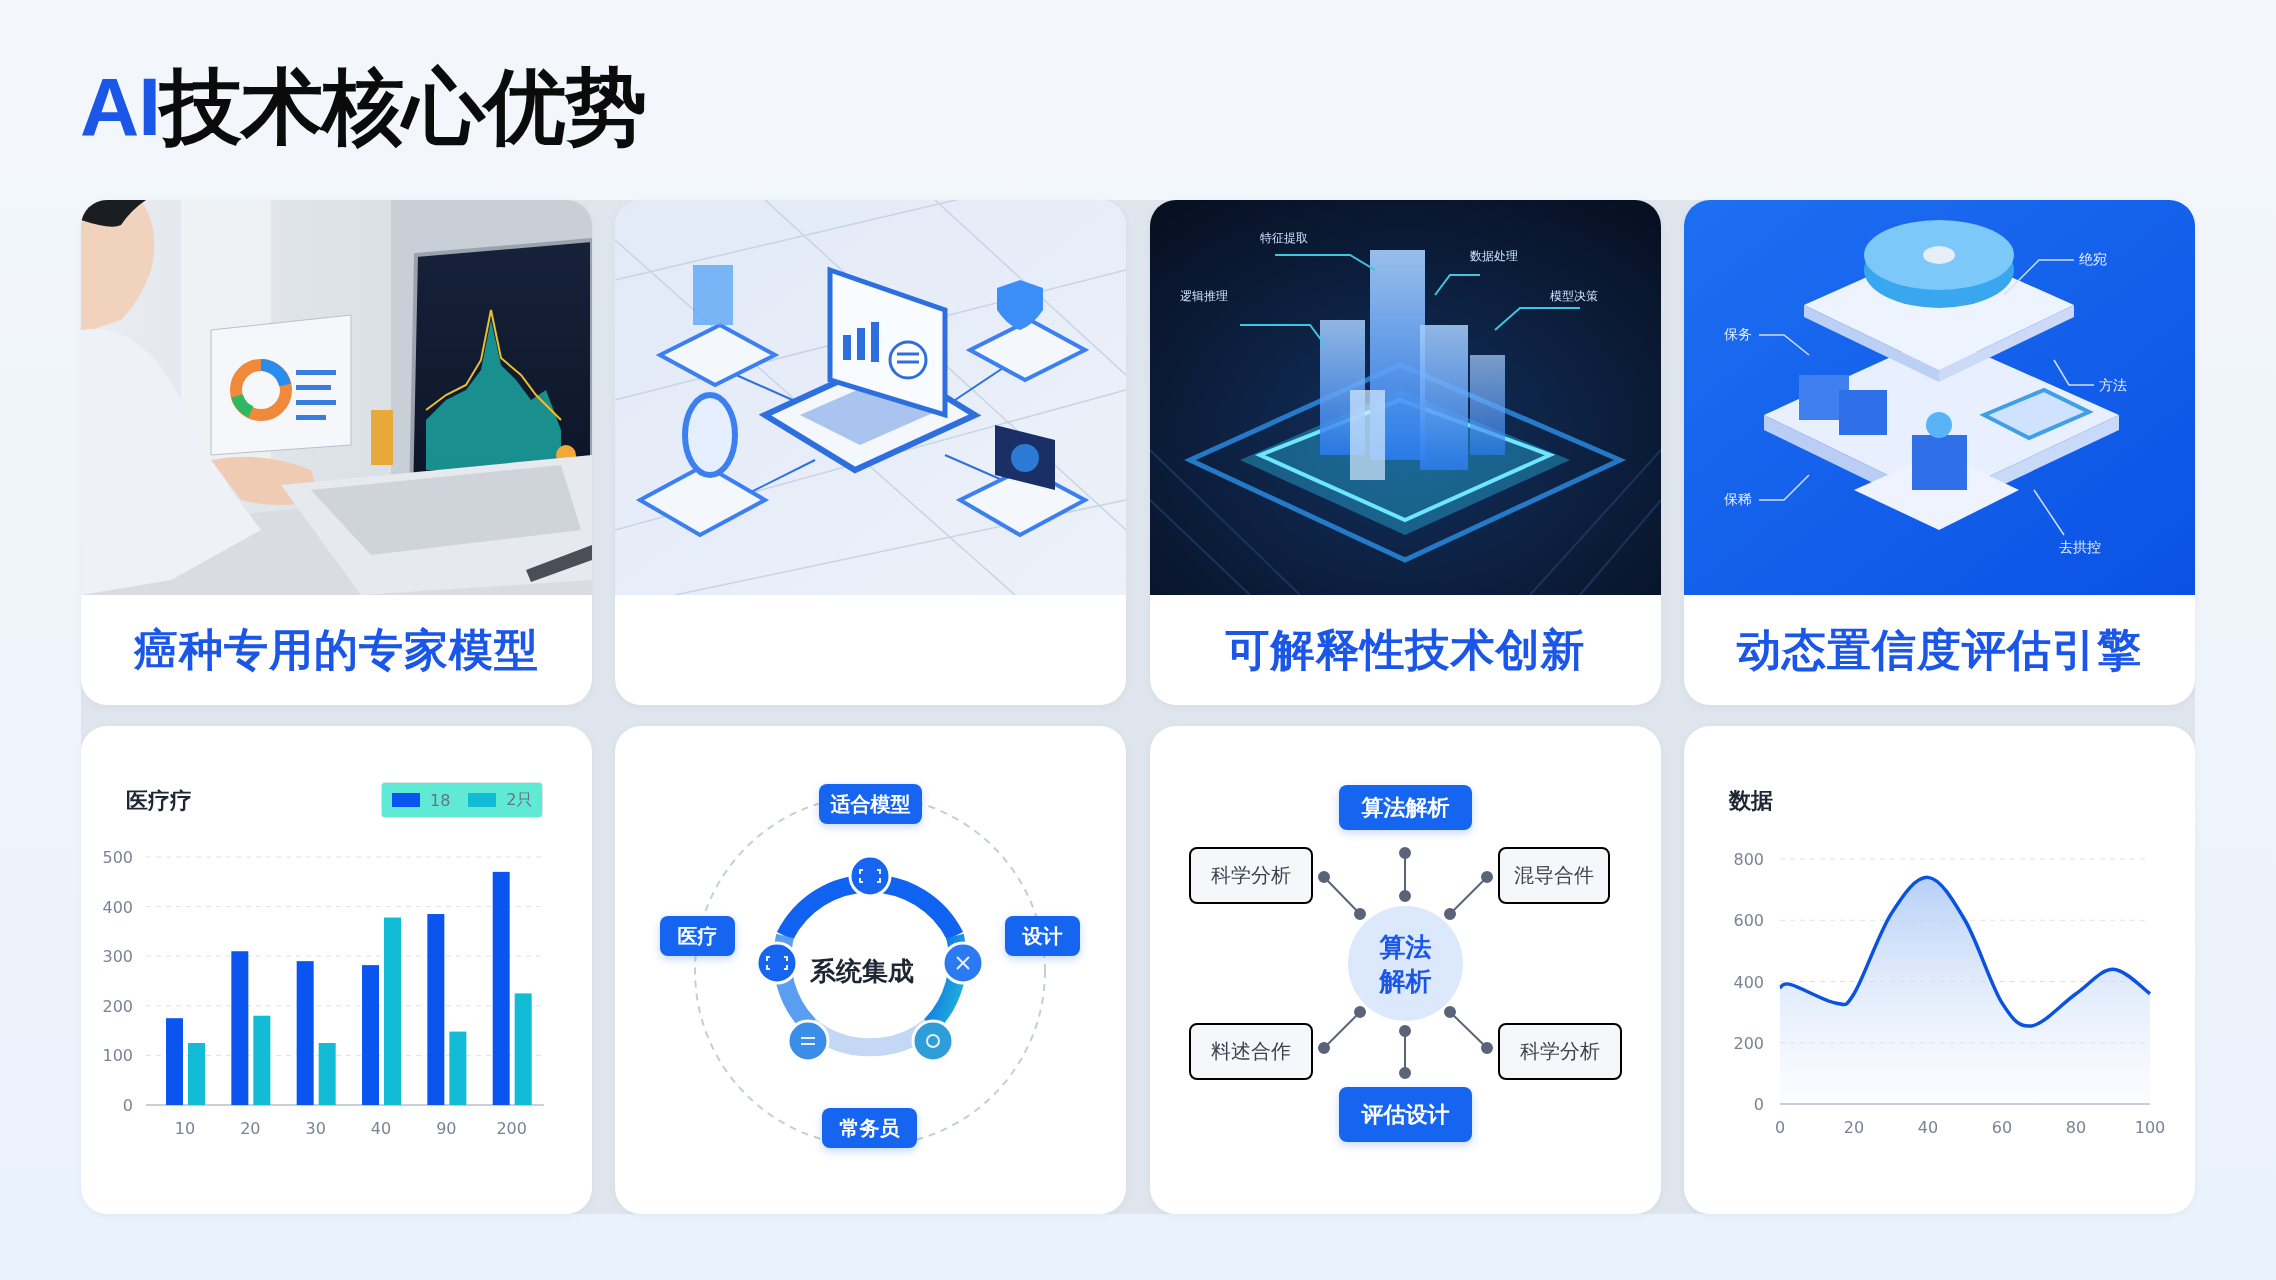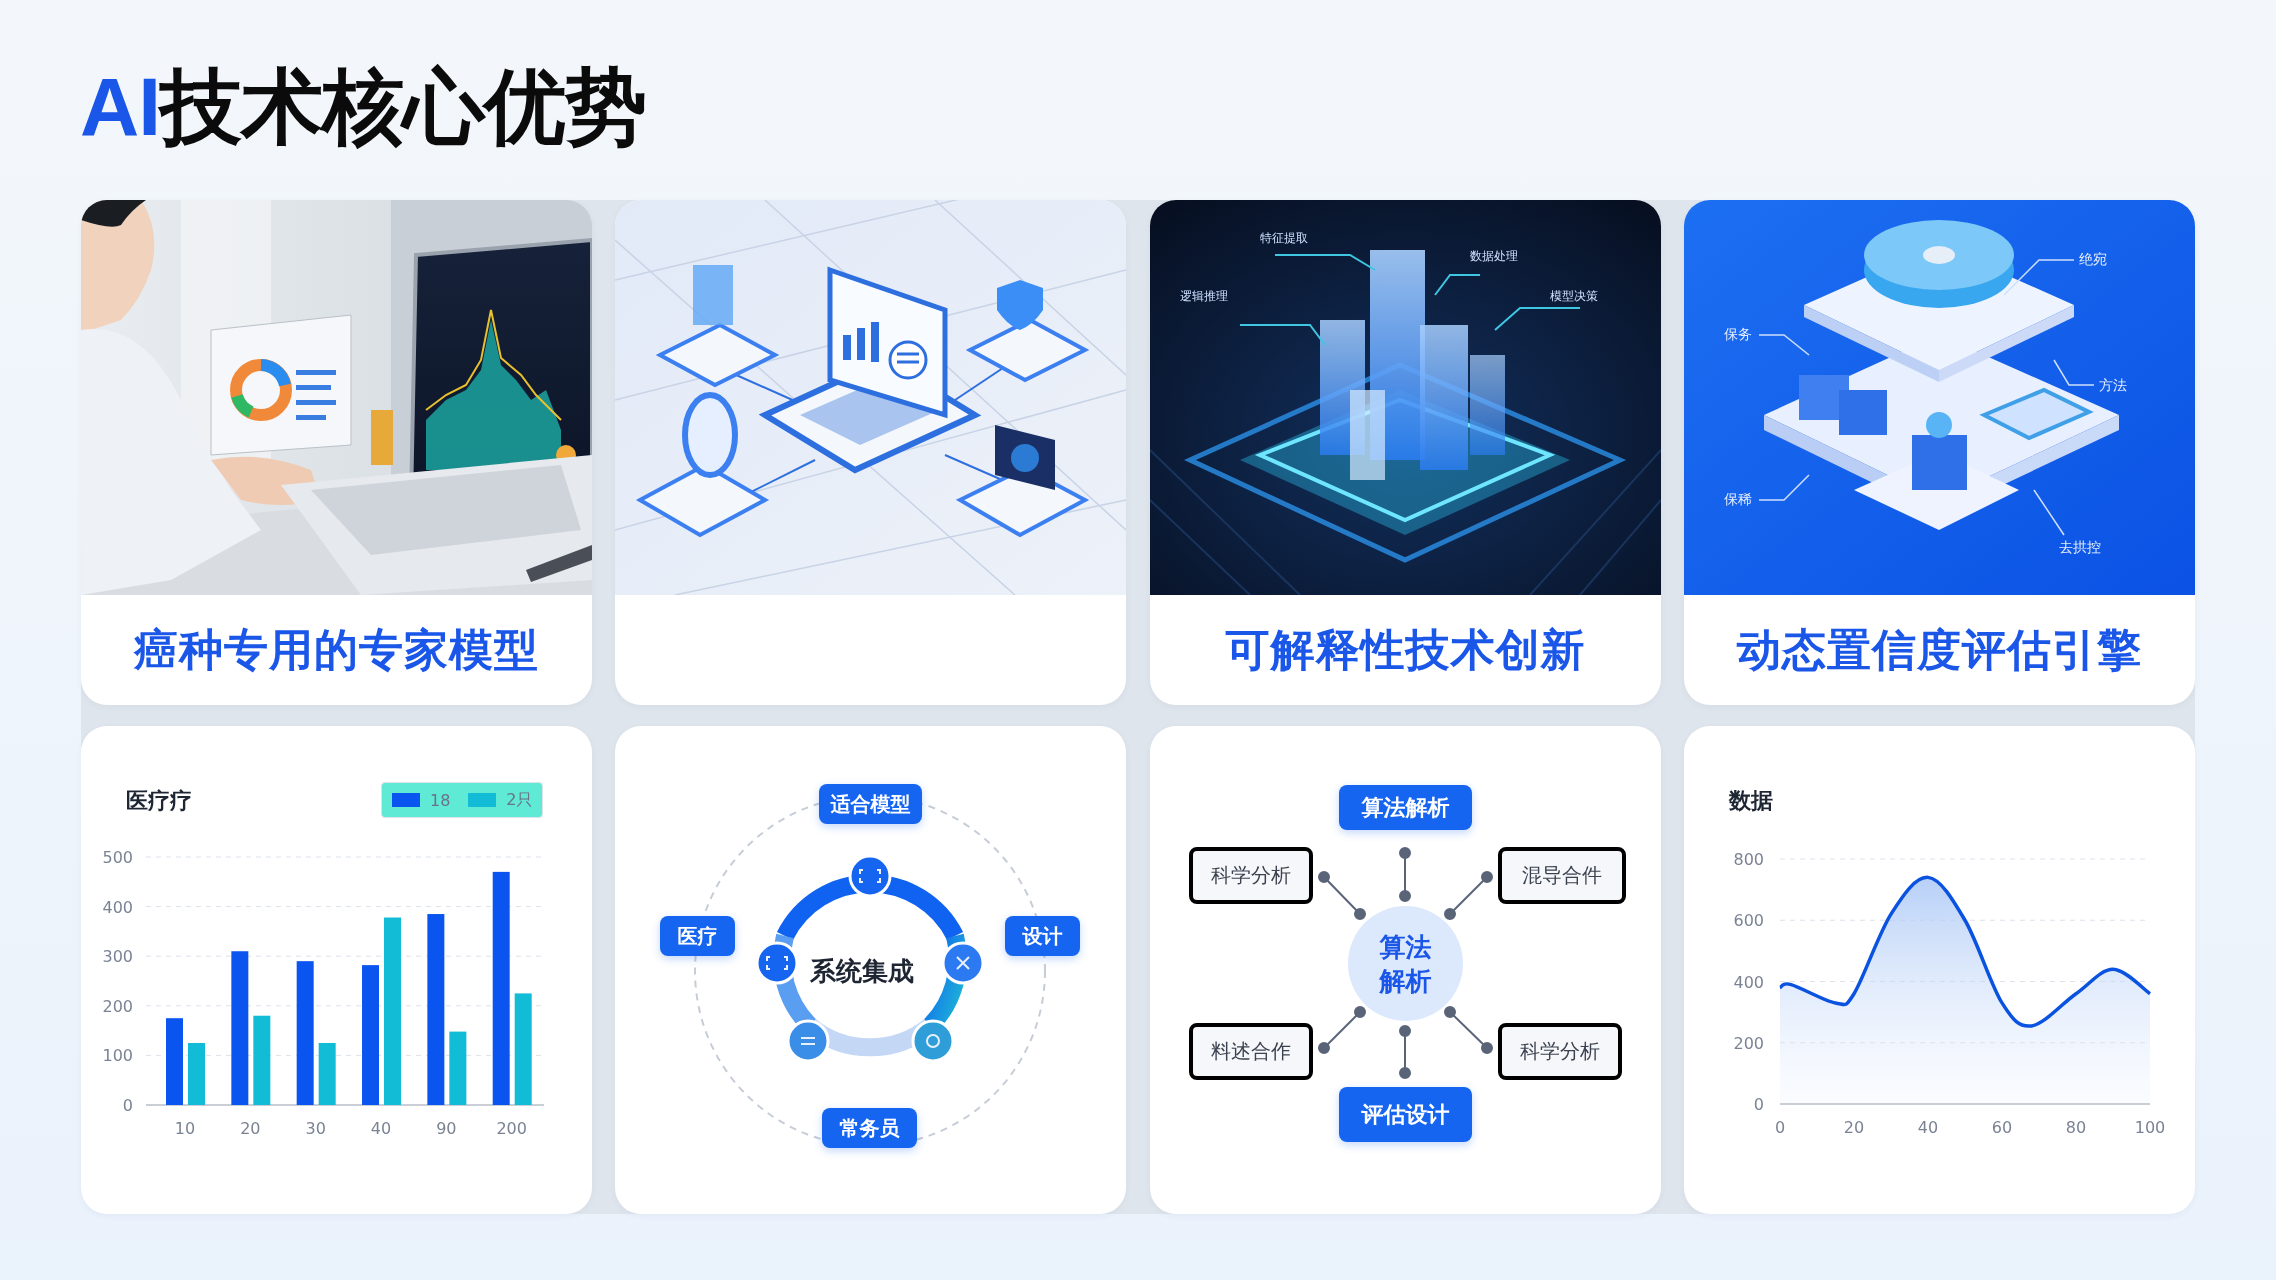--- a/index.html
+++ b/index.html
@@ -44,21 +44,21 @@
   }
   .legend .sw { width:28px; height:14px; display:inline-block; }
   .legend .item { display:flex; align-items:center; gap:10px; margin-right:8px; }
   .pill {
     position:absolute; background:#1565f0; color:#fff; border-radius:8px;
     display:flex; align-items:center; justify-content:center; font-size:20px; font-weight:bold;
     box-shadow:0 3px 8px rgba(21,101,240,0.25);
     text-align:right;
   }
   .ghost {
-    position:absolute; background:#f6f7fa; color:#3c4350; border:4px solid #000000;
+    position:absolute; background:#f6f7fa; color:#3c4350; border:2px solid #000000;
     border-radius:8px; display:flex; align-items:center; justify-content:center;
     font-size:20px; box-sizing:border-box;
   }
   .hub {
     position:absolute; border-radius:50%; background:#dce8fb;
     display:flex; align-items:center; justify-content:center; text-align:center;
     color:#1a56e8; font-weight:bold; font-size:26px; line-height:34px;
   }
   .ring-center {
     position:absolute; font-size:26px; font-weight:bold; color:#1f2633;
@@ -364,21 +364,21 @@
   <div class="pill" style="left:189px; top:59px; width:133px; height:45px; font-size:22px;">算法解析</div>
   <div class="pill" style="left:189px; top:361px; width:133px; height:55px; font-size:22px;">评估设计</div>
   <div class="hub" style="left:198px; top:180px; width:115px; height:115px;">
     <div>
       <div>算法</div>
       <div>解析</div>
     </div>
   </div>
   <div class="ghost" style="left:39px; top:121px; width:124px; height:57px;">科学分析</div>
   <div class="ghost" style="left:39px; top:297px; width:124px; height:57px;">料述合作</div>
-  <div class="ghost" style="left:348px; top:121px; width:128px; height:57px;">混导合件</div>
+  <div class="ghost" style="left:348px; top:121px; width:112px; height:57px;">混导合件</div>
   <div class="ghost" style="left:348px; top:297px; width:124px; height:57px;">科学分析</div>
 </div>
 
 <div class="card bot c4">
   <div class="chart-title">数据</div>
   <svg id="areachart" class="svgfill" width="511" height="488">
       <defs>
         <linearGradient id="areaG" x1="0" y1="0" x2="0" y2="1">
           <stop offset="0" stop-color="#9fc0f5" stop-opacity="0.75"></stop>
           <stop offset="1" stop-color="#e8f0fd" stop-opacity="0.2"></stop>

